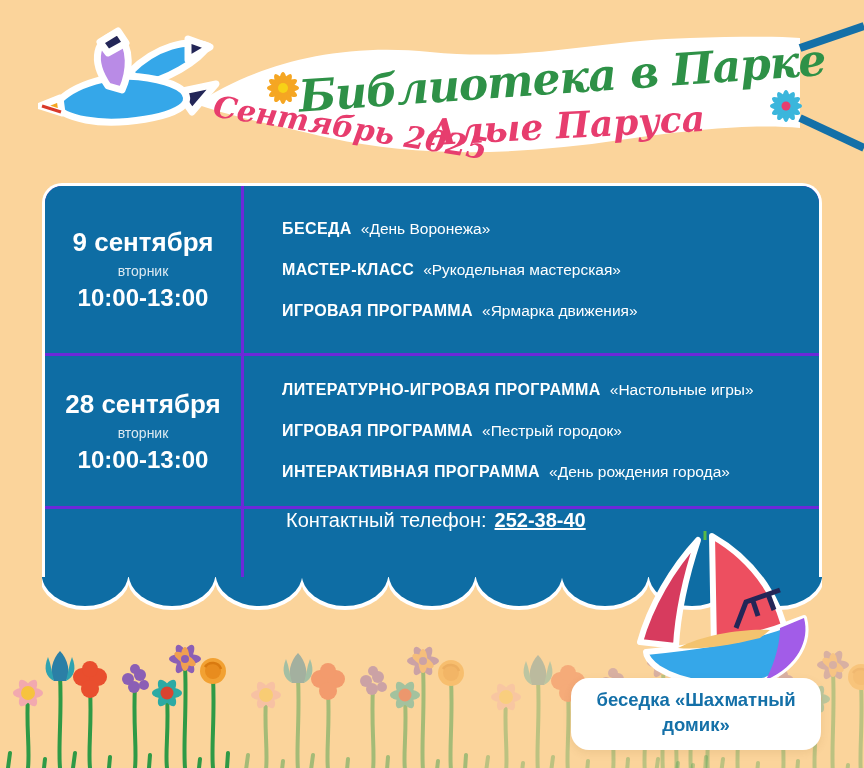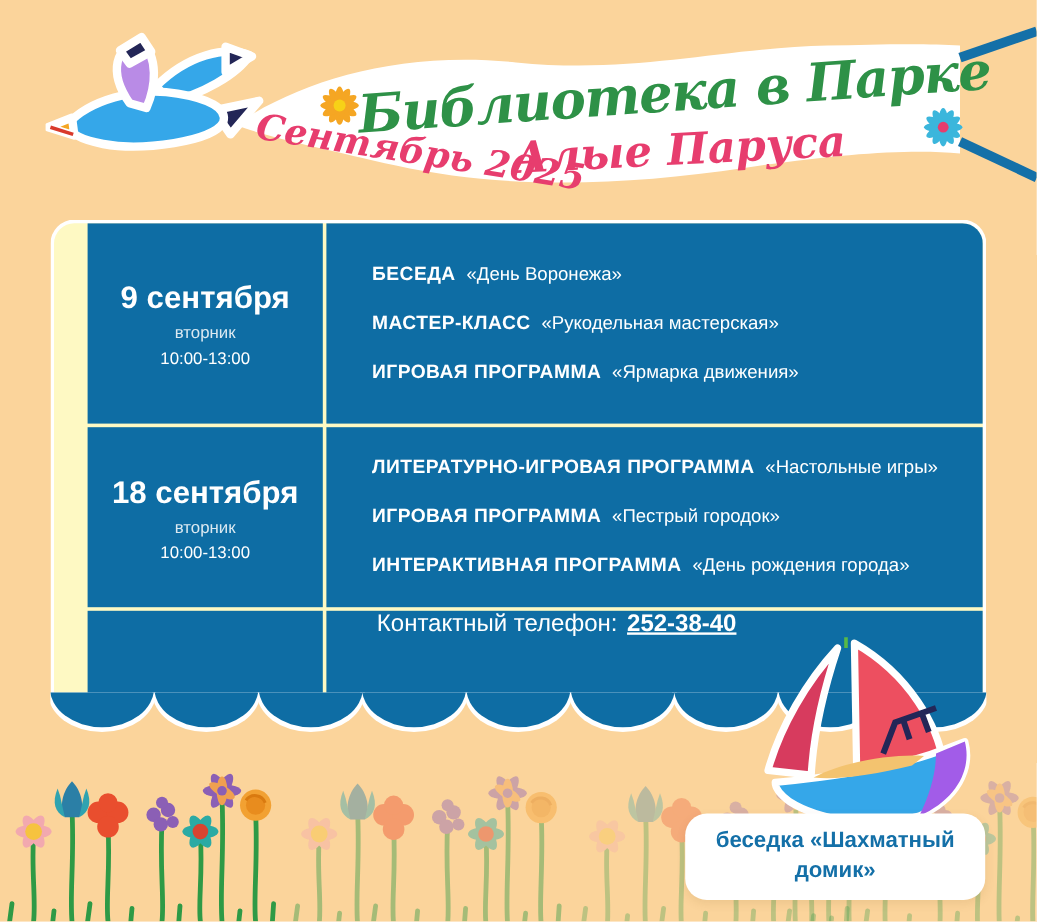--- a/index.html
+++ b/index.html
@@ -23,28 +23,28 @@
   .subtitle-event{
     position:absolute;left:428px;top:104px;z-index:5;
     font-family:"DejaVu Serif",serif;font-style:italic;font-weight:bold;
     font-size:36px;color:#E73D6E;transform:rotate(-3deg);white-space:nowrap;
   }
 
   
   .schedule{
     position:absolute;left:42px;top:183px;width:780px;height:395px;z-index:2;
     display:grid;grid-template-columns:196px 1fr;grid-template-rows:167px 150px 1fr;
-    gap:3px;background:#fef9c3;border:3px solid #fff;border-bottom:none;
-    border-radius:20px 20px 0 0;overflow:hidden;box-sizing:border-box;padding-left:28px;
+    gap:3px;background:#6d28d9;border:3px solid #fff;border-bottom:none;
+    border-radius:20px 20px 0 0;overflow:hidden;box-sizing:border-box;
   }
   .cell{background:#0E6DA4;color:#fff;}
   .date-cell{display:flex;flex-direction:column;align-items:center;justify-content:center;gap:5px;}
   .date-cell .d{font-size:26px;font-weight:bold;}
   .date-cell .w{font-size:14px;color:rgba(255,255,255,.85);}
-  .date-cell .t{font-size:14px;font-weight:normal;}
+  .date-cell .t{font-size:24px;font-weight:bold;}
   .events-cell{display:flex;flex-direction:column;justify-content:center;gap:23px;padding-left:38px;}
   .event{white-space:nowrap;}
   .etype{font-size:16px;font-weight:bold;letter-spacing:.4px;}
   .etitle{font-size:15.5px;margin-left:9px;}
   .contact-cell{display:flex;padding-left:42px;font-size:20px;}
   .contact-cell .phone{font-weight:bold;margin-left:8px;text-decoration:underline;}
 
   .scallops{position:absolute;left:42px;top:577px;z-index:2;}
 
   
@@ -126,21 +126,21 @@
       </div>
       <div class="event">
         <span class="etype">МАСТЕР-КЛАСС</span><span class="etitle">«Рукодельная мастерская»</span>
       </div>
       <div class="event">
         <span class="etype">ИГРОВАЯ ПРОГРАММА</span><span class="etitle">«Ярмарка движения»</span>
       </div>
     </div>
 
     <div class="cell date-cell">
-      <span class="d">18 сентября</span>
+      <span class="d">28 сентября</span>
       <span class="w">вторник</span>
       <span class="t">10:00-13:00</span>
     </div>
     <div class="cell events-cell">
       <div class="event">
         <span class="etype">ЛИТЕРАТУРНО-ИГРОВАЯ ПРОГРАММА</span><span class="etitle">«Настольные игры»</span>
       </div>
       <div class="event">
         <span class="etype">ИГРОВАЯ ПРОГРАММА</span><span class="etitle">«Пестрый городок»</span>
       </div>

